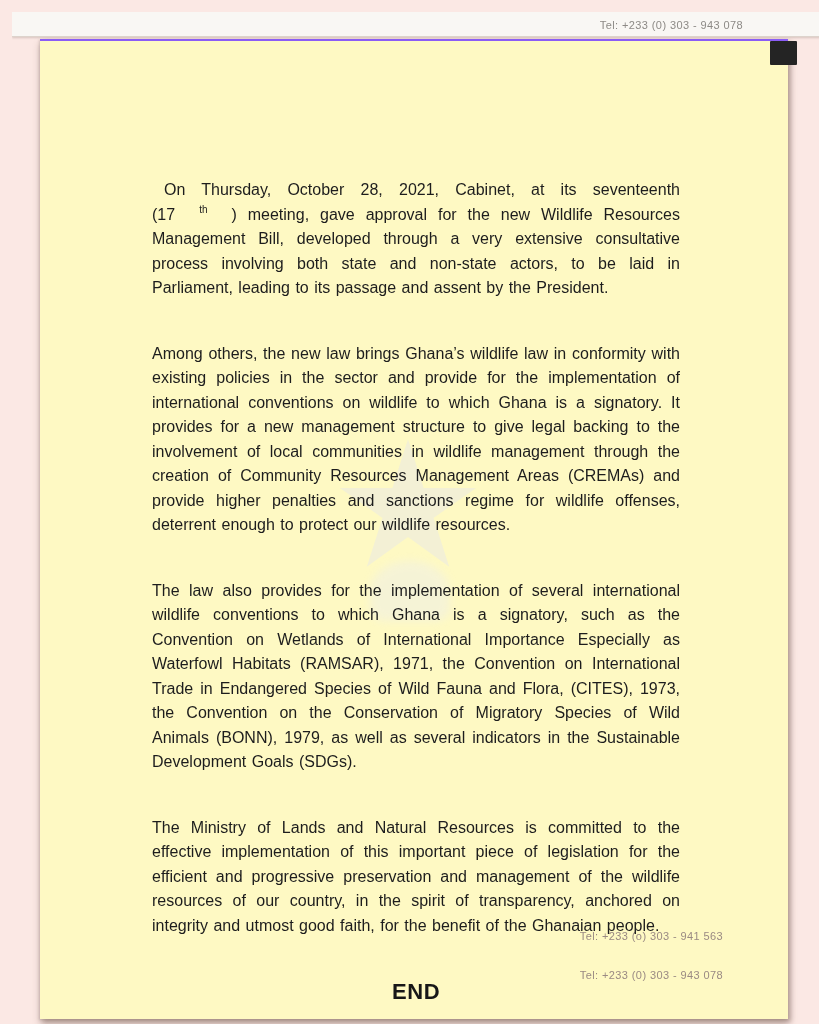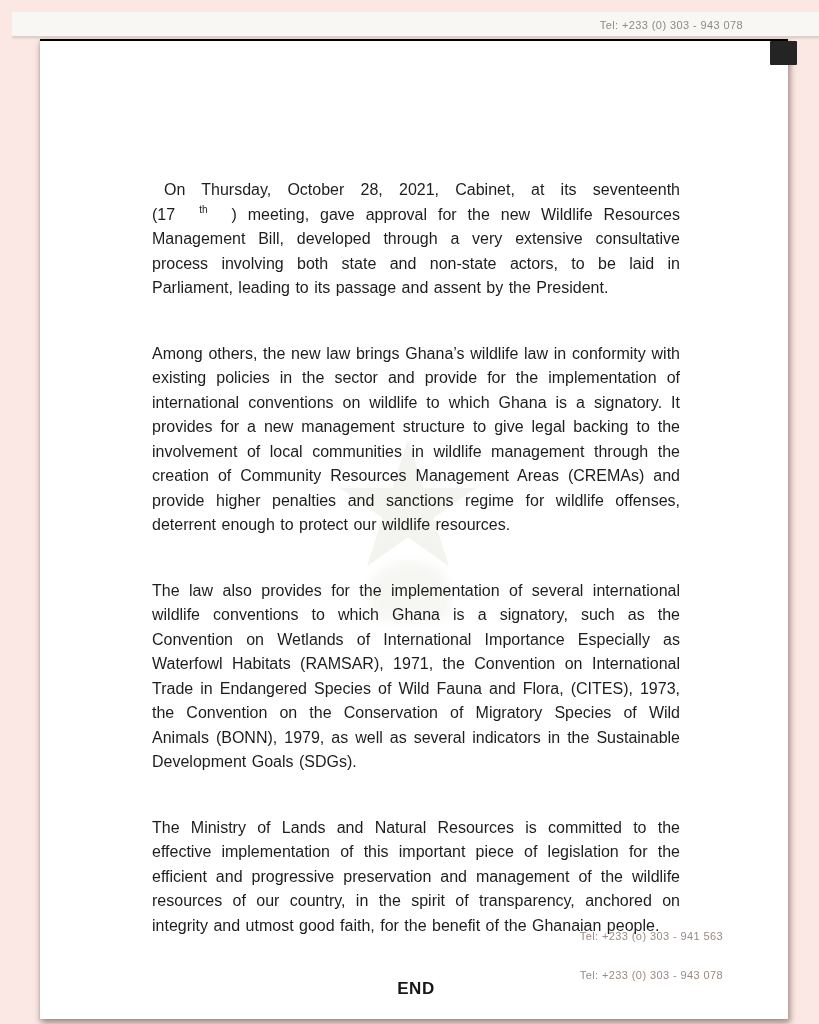--- a/index.html
+++ b/index.html
@@ -22,22 +22,22 @@
   }
   .top-tel {
     position: absolute; right: 76px; top: -5px;
     font-size: 11px; color: #8d8a86; letter-spacing: 0.4px;
     white-space: nowrap;
   }
   
   .paper {
     position: absolute; left: 28px; top: 27px;
     width: 748px; height: 980px;
-    background: #ffffff;
-    border-top: 2px solid #000000;
+    background: #fef9c3;
+    border-top: 2px solid #8b5cf6;
     box-shadow: 3px 3px 5px rgba(145,120,112,0.55),
                 -1px 1px 2px rgba(160,140,132,0.30),
                 0 5px 7px rgba(140,115,108,0.45);
     z-index: 2;
   }
   .corner-mark {
     position: absolute; top: 0; right: -9px;
     width: 27px; height: 8px;
     background: #242424;
     border-radius: 1px;
@@ -70,21 +70,21 @@
     text-align: justify;
     margin: 0 0 17px 0;
     word-spacing: 1px;
   }
   .para sup { font-size: 10px; line-height: 0; }
   .sig {
     text-align: center;
     font-weight: bold;
     color: #171717;
   }
-  .sig-end    { font-size: 17px; letter-spacing: 0.6px; margin-top: 2px;  margin-bottom: 8px; }
+  .sig-end    { font-size: 22px; letter-spacing: 0.6px; margin-top: 2px;  margin-bottom: 8px; }
   .sig-signed { font-size: 21px; letter-spacing: 0.8px; margin-bottom: 15px; }
   .sig-name   { font-size: 17.5px; letter-spacing: 0.6px; margin-bottom: 12px; }
   .sig-title  { font-size: 17px; letter-spacing: 1.2px; margin-bottom: 27px; }
   .pagenum {
     text-align: center;
     font-size: 13px;
     color: #2f2f2f;
   }
   .pagenum b { font-weight: bold; color: #1c1c1c; }
   .footer-tels {

